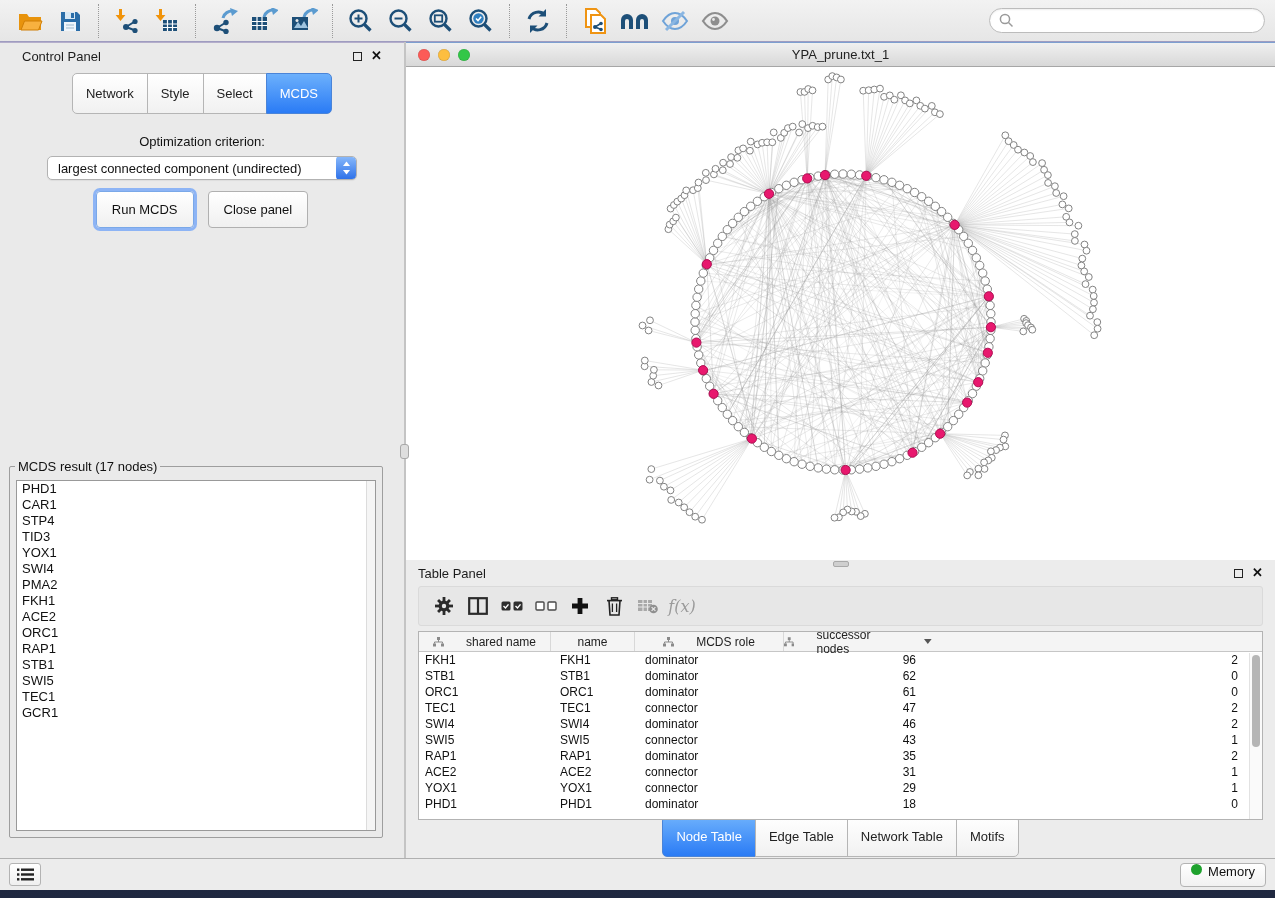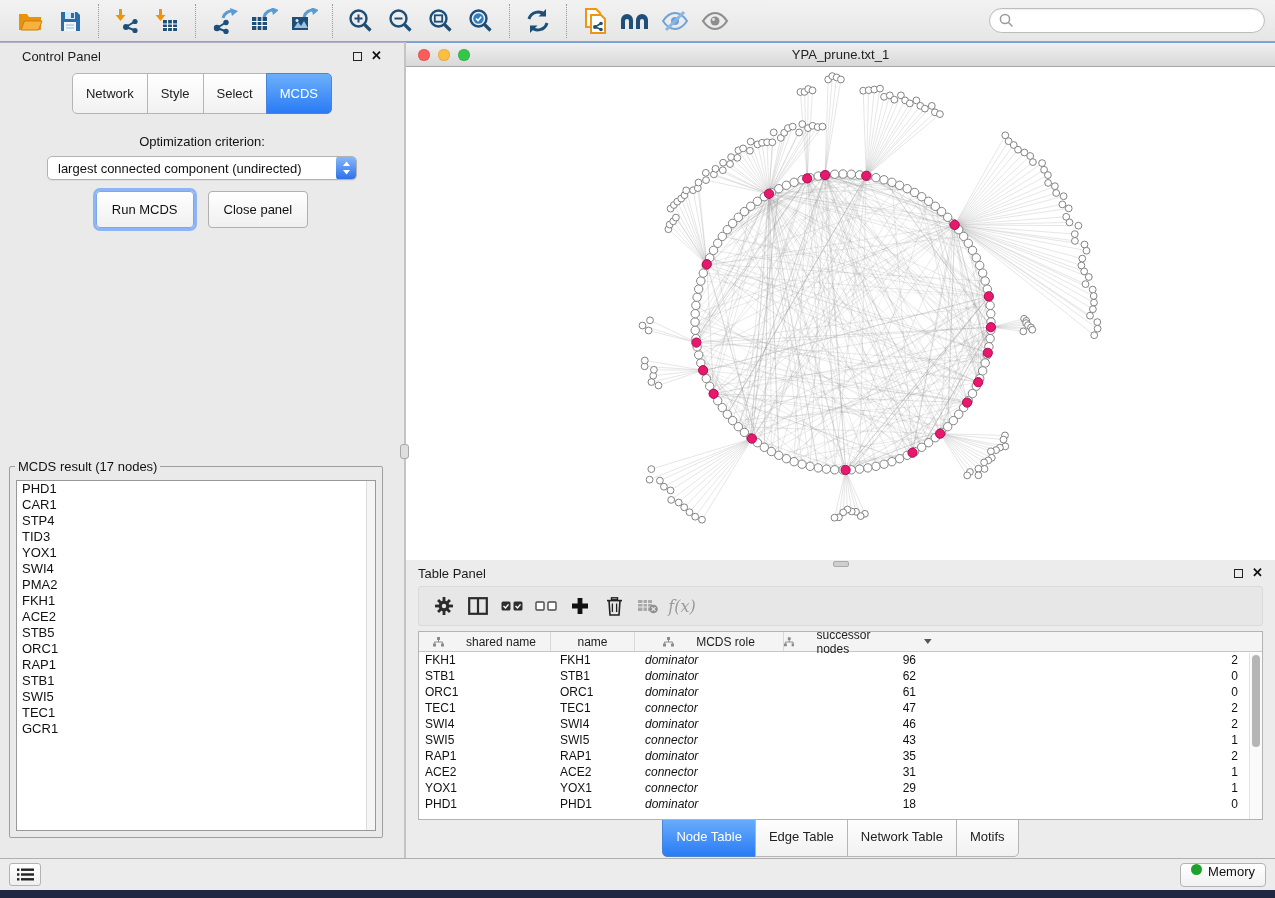--- a/index.html
+++ b/index.html
@@ -63,21 +63,21 @@
   .fx { font-family:"DejaVu Serif", serif; font-style:italic; font-size:16px; color:#9a9a9a; }
   .tp-table { margin:5px 12px 0; background:#fff; border:1px solid #b3b3b3; position:relative; height:189px; flex:none; overflow:hidden; }
   .thead { display:flex; height:20px; background:#f4f4f4; border-bottom:1px solid #c6c6c6; }
   .th { display:flex; align-items:center; justify-content:center; gap:22px; font-size:12px; color:#222; border-right:1px solid #d8d8d8; height:100%; }
   .th:last-child { border-right:none; }
   .c0{width:132px;flex:none;} .c1{width:84px;flex:none;} .c2{width:149px;flex:none;} .c3{width:148px;flex:none;} .c4{flex:1;}
   .trow { display:flex; height:16px; align-items:center; }
   .td { font-size:12px; color:#111; height:16px; line-height:16px; white-space:nowrap; overflow:hidden; }
   .td.c0 { padding-left:6px; }
   .td.c1 { padding-left:9px; }
-  .td.c2 { padding-left:10px;font-style:italic; }
+  .td.c2 { padding-left:10px; }
   .td.num3 { width:148px; flex:none; text-align:right; padding-right:16px; }
   .td.num4 { flex:1; text-align:right; padding-right:24px; }
   .vscroll { position:absolute; right:0; top:21px; bottom:0; width:13px; background:#fafafa; border-left:1px solid #e2e2e2; }
   .vthumb { position:absolute; top:2px; left:2px; width:8px; height:92px; background:#b5b5b5; border-radius:5px; }
   .tp-tabs { height:28px; display:flex; justify-content:center; align-items:center; flex:none; margin-top:2px; }
 
   
   .status-bar { height:32px; flex:none; background:#ececec; border-top:1px solid #b0b0b0; display:flex; align-items:center; padding:0 9px; }
   .sb-btn { width:32px; height:23px; background:linear-gradient(#ffffff,#efefef); border:1px solid #b3b3b3; border-radius:3px; display:flex; align-items:center; justify-content:center; cursor:default; }
   .mem-btn { margin-left:auto; height:24px; background:linear-gradient(#ffffff,#f1f1f1); border:1px solid #b3b3b3; border-radius:4px; display:flex; align-items:flex-start; gap:6px; padding:0 10px; font-size:13px; color:#111; cursor:default; }
@@ -270,21 +270,20 @@
           <div class="result-scroll"></div>
         <div class="result-item">PHD1</div>
             <div class="result-item">CAR1</div>
             <div class="result-item">STP4</div>
             <div class="result-item">TID3</div>
             <div class="result-item">YOX1</div>
             <div class="result-item">SWI4</div>
             <div class="result-item">PMA2</div>
             <div class="result-item">FKH1</div>
             <div class="result-item">ACE2</div>
-            <div class="result-item">STB5</div>
             <div class="result-item">ORC1</div>
             <div class="result-item">RAP1</div>
             <div class="result-item">STB1</div>
             <div class="result-item">SWI5</div>
             <div class="result-item">TEC1</div>
             <div class="result-item">GCR1</div>
           </div>
       </fieldset>
     </div>
 

